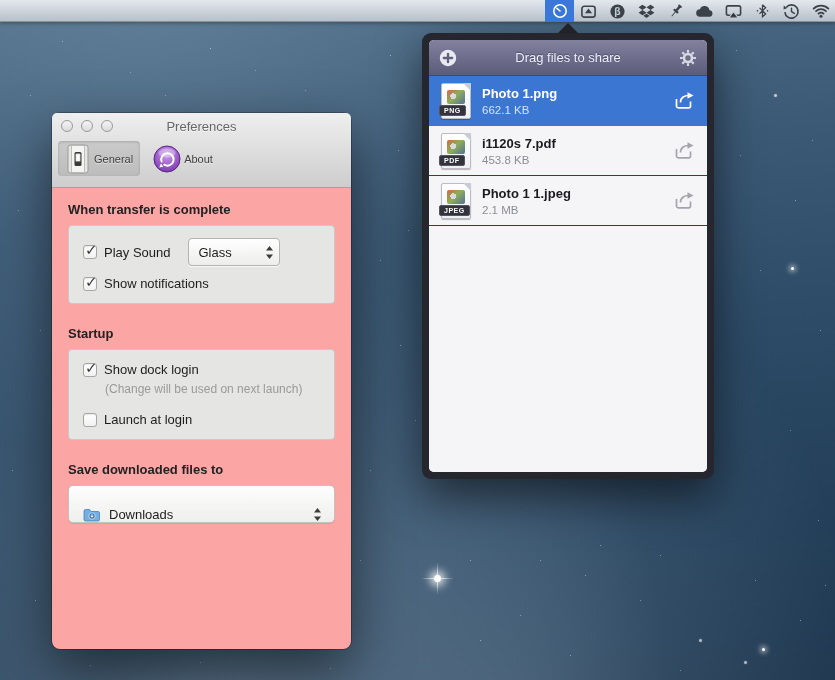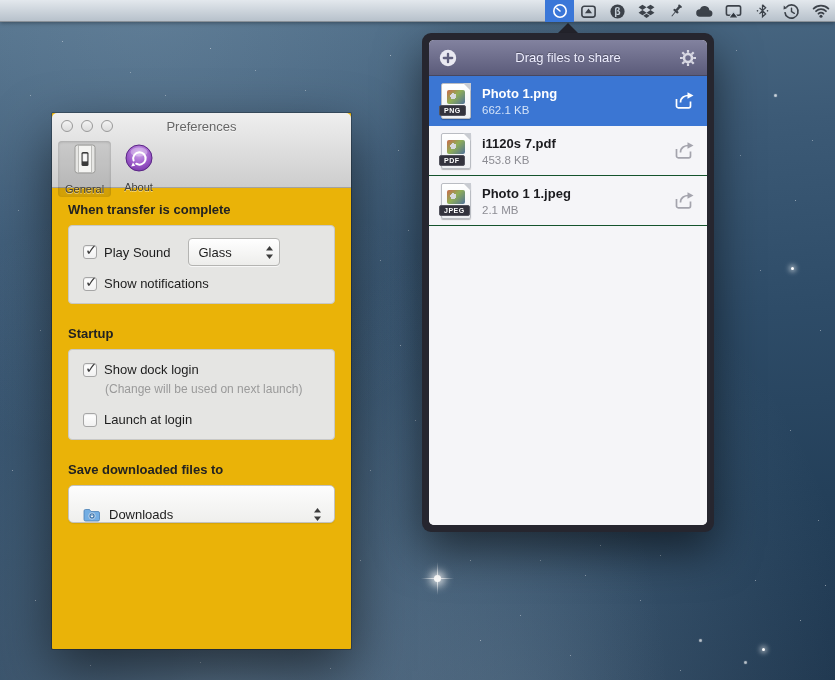--- a/index.html
+++ b/index.html
@@ -56,21 +56,21 @@
   .mb-item { width:29px; display:flex; align-items:center; justify-content:center;
              color:rgba(40,46,54,.88); }
   .mb-item.active { background:#3a77d8; }
   .mb-item svg { display:block; }
 
   
   .popover { position:absolute; left:422px; top:23px; width:292px; height:509px; z-index:20; }
   .pop-arrow { position:absolute; left:50%; margin-left:-11px; top:0; width:0; height:0;
                border-left:11px solid transparent; border-right:11px solid transparent;
                border-bottom:11px solid #26262f; }
-  .pop-frame { position:absolute; top:10px; left:0; width:292px; height:499px;
+  .pop-frame { position:absolute; top:10px; left:0; width:292px; height:446px;
                background:#26262f; border-radius:9px; padding:7px;
                box-shadow:0 18px 45px rgba(0,0,0,.55); }
   .pop-inner { width:100%; height:100%; border-radius:5px; overflow:hidden;
                display:flex; flex-direction:column; background:#f5f5f8; }
   .pop-header { height:36px; flex:0 0 36px; display:flex; align-items:center;
                 background:linear-gradient(#82829f,#5b5b7a);
                 border-bottom:1px solid #47475f; padding:0 10px; position:relative; }
   .pop-title { position:absolute; left:0; right:0; text-align:center; color:#eef; font-size:13px;
                text-shadow:0 -1px 1px rgba(0,0,0,.35); pointer-events:none; }
   .pop-plus { width:18px; height:18px; cursor:default; z-index:2; }
@@ -93,32 +93,32 @@
   .file-name { font-size:13px; font-weight:bold; color:#1b1b1f; white-space:nowrap; }
   .file-size { font-size:11.5px; color:#8c8c93; }
   .file-row.selected .file-name { color:#fff; font-weight:bold; }
   .file-row.selected .file-size { color:#d3e2f8; }
   .share-btn { margin-left:auto; color:#a4a4ad; display:flex; align-items:center; }
   .file-row.selected .share-btn { color:#fff; }
   .pop-empty { flex:1 1 auto; background:#f5f5f8; }
 
   
   .prefs { position:absolute; left:52px; top:113px; width:299px; height:536px; z-index:10;
-           background:#eab308; border-radius:1px;
+           background:#fca5a5; border-radius:8px;
            box-shadow:0 22px 55px rgba(0,0,0,.55), 0 0 0 1px rgba(0,0,0,.25); }
   .prefs-header { height:75px; border-radius:5px 5px 0 0;
            background:linear-gradient(#efefef,#cdcdcd); border-bottom:1px solid #a2a2a2; position:relative; }
   .titlebar { height:26px; display:flex; align-items:center; position:relative; }
   .tl-group { display:flex; gap:8px; position:absolute; left:9px; top:7px; }
   .tl { width:12px; height:12px; border-radius:50%; border:1px solid #999;
         background:linear-gradient(#f4f4f4,#dcdcdc); }
   .win-title { width:100%; text-align:center; font-size:13px; color:#676767;
                text-shadow:0 1px 0 rgba(255,255,255,.6); }
   .toolbar { display:flex; gap:6px; padding:2px 6px 0 6px; }
-  .tool-item { display:flex; flex-direction:column; align-items:center; gap:9px;
+  .tool-item { display:flex; flex-direction:row; align-items:center; gap:3px;
                padding:3px 7px 2px; border-radius:4px; }
   .tool-item.selected { background:rgba(0,0,0,.10); box-shadow:inset 0 1px 3px rgba(0,0,0,.18); }
   .tool-label { font-size:11px; color:#3f3f3f; text-shadow:0 1px 0 rgba(255,255,255,.5); }
   .prefs-content { padding:14px 16px 0; }
   .section-h { font-size:13px; color:#222; font-weight:bold; }
   .group-box { margin-top:8px; background:#e5e5e3; border:1px solid #c8c8c6; border-radius:4px;
                padding:12px 14px; }
   .mt22 { margin-top:22px; }
   .cb-row { display:flex; align-items:center; gap:7px; }
   .checkbox { position:relative; width:14px; height:14px; border:1px solid #a6a6a6; border-radius:3px;

